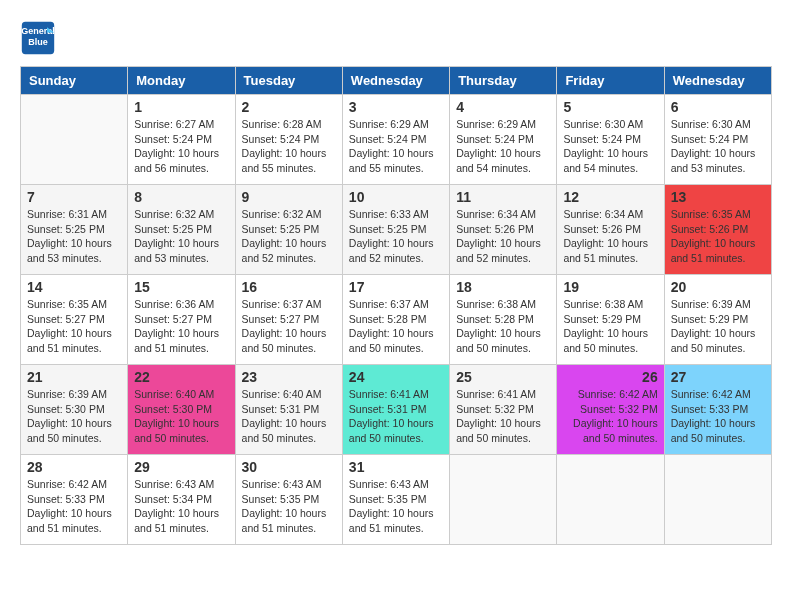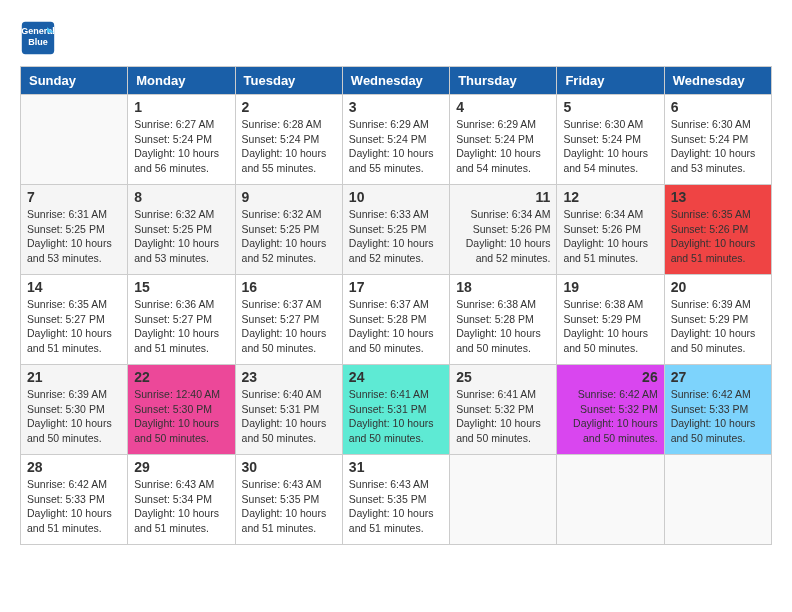--- a/index.html
+++ b/index.html
@@ -183,21 +183,21 @@
 Daylight: 10 hours
 and 52 minutes.</div>
         </td>
         <td style="background-color: rgb(245, 245, 245);">
           <div class="day-number">10</div>
           <div class="day-info">Sunrise: 6:33 AM
 Sunset: 5:25 PM
 Daylight: 10 hours
 and 52 minutes.</div>
         </td>
-        <td style="background-color: rgb(245, 245, 245); text-align: right;">
+        <td style="background-color: rgb(245, 245, 245);">
           <div class="day-number">11</div>
           <div class="day-info">Sunrise: 6:34 AM
 Sunset: 5:26 PM
 Daylight: 10 hours
 and 52 minutes.</div>
         </td>
         <td style="background-color: rgb(245, 245, 245);">
           <div class="day-number">12</div>
           <div class="day-info">Sunrise: 6:34 AM
 Sunset: 5:26 PM
@@ -266,21 +266,21 @@
       <tr>
         <td style="background-color: rgb(245, 245, 245); margin-top: 47px;">
           <div class="day-number">21</div>
           <div class="day-info">Sunrise: 6:39 AM
 Sunset: 5:30 PM
 Daylight: 10 hours
 and 50 minutes.</div>
         </td>
         <td style="background-color: #ec4899;">
           <div class="day-number">22</div>
-          <div class="day-info">Sunrise: 12:40 AM
+          <div class="day-info">Sunrise: 6:40 AM
 Sunset: 5:30 PM
 Daylight: 10 hours
 and 50 minutes.</div>
         </td>
         <td style="background-color: rgb(245, 245, 245); margin-top: 44px;">
           <div class="day-number">23</div>
           <div class="day-info">Sunrise: 6:40 AM
 Sunset: 5:31 PM
 Daylight: 10 hours
 and 50 minutes.</div>

